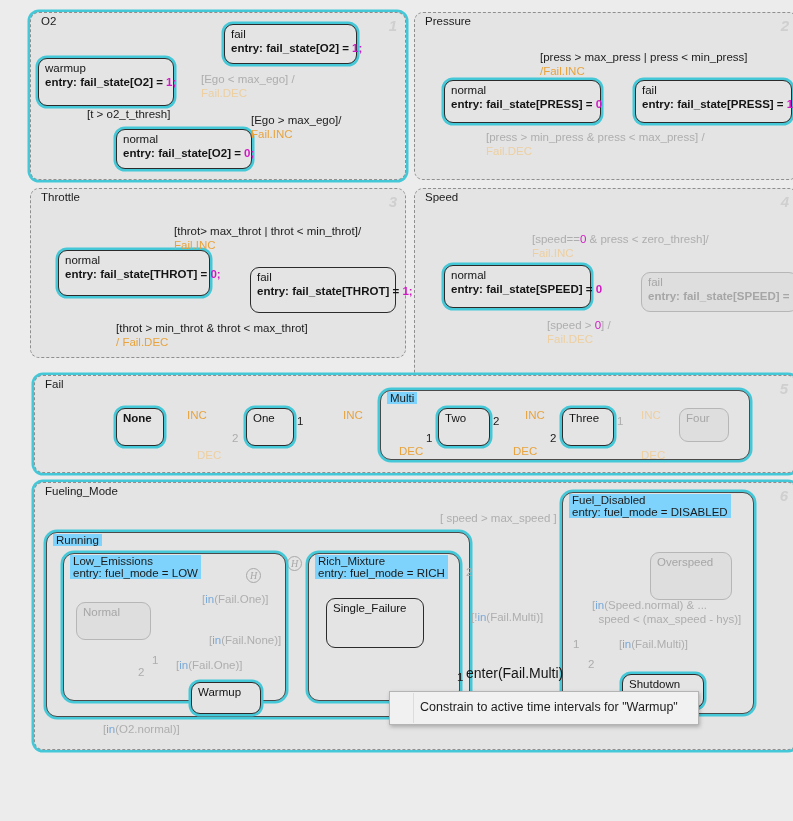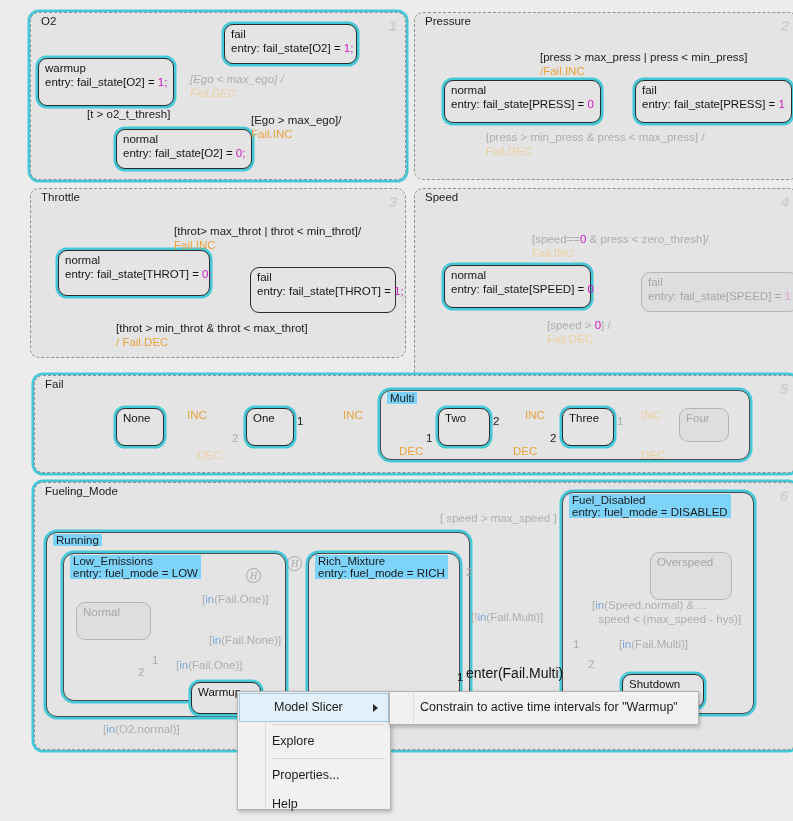--- a/index.html
+++ b/index.html
@@ -51,21 +51,21 @@
   .state{
     position:absolute;box-sizing:border-box;
     background:#e4e4e4;
     border:1.5px solid #2b2b2b;
     border-radius:9px;
     padding:2px 6px 0 6px;
   }
   .state.hl{ box-shadow:0 0 0 2.5px #44c8d8; }
   .state.faded{ border-color:#b6b6b6;background:#dededf;color:#9b9b9b;}
   .state .sname{font-size:11.5px;color:#141414;line-height:14px;white-space:nowrap;}
-  .state .sbody{font-size:11.5px;color:#141414;line-height:15px;white-space:nowrap;}
+  .state .sbody{font-size:11.5px;color:#141414;line-height:15px;white-space:nowrap;font-weight:bold;}
   .state.faded .sname,.state.faded .sbody{color:#a6a6a6;}
   .num{color:#d018c4;}
   .state.faded .num{color:#d6a5d3;}
 
   
   .lbl{position:absolute;font-size:11.5px;line-height:14px;color:#1b1b1b;white-space:nowrap;}
   .lbl.f{color:#aeaeae;}
   .act{color:#e8a33d;}
   .act.f{color:#edcfa0;}
   .kw{color:#7aa8d8;}
@@ -200,21 +200,21 @@
   </div>
   <div class="state hl" style="left:100px;top:129px;width:136px;height:40px;">
     <div class="sname">normal</div>
     <div class="sbody"><span>entry: fail_state[O2] = </span><span class="num">0;</span></div>
   </div>
   <div class="state hl" style="left:208px;top:24px;width:133px;height:40px;">
     <div class="sname">fail</div>
     <div class="sbody"><span>entry: fail_state[O2] = </span><span class="num">1;</span></div>
   </div>
   <div class="lbl" style="left:71px;top:107px;">[t &gt; o2_t_thresh]</div>
-  <div class="lbl f" style="left:174px;top:72px;font-style:italic;"><span>[Ego &lt; max_ego] /</span><br><span class="act f">Fail.DEC</span></div>
+  <div class="lbl f" style="left:185px;top:72px;"><span>[Ego &lt; max_ego] /</span><br><span class="act f">Fail.DEC</span></div>
   <div class="lbl" style="left:235px;top:113px;"><span>[Ego &gt; max_ego]/</span><br><span class="act">Fail.INC</span></div>
 
   <div class="chart" style="left:398px;top:12px;width:384px;height:168px;">
     <div class="ctitle">Pressure</div>
     <div class="cnum">2</div>
   </div>
   <div class="state hl" style="left:428px;top:80px;width:157px;height:43px;">
     <div class="sname">normal</div>
     <div class="sbody"><span>entry:  fail_state[PRESS] = </span><span class="num">0</span></div>
   </div>
@@ -256,21 +256,21 @@
   <div class="lbl f" style="left:531px;top:318px;"><span>[speed &gt; </span><span class="num">0</span><span>] /</span><br><span class="act f">Fail.DEC</span></div>
 
   <div class="chart hl" style="left:18px;top:375px;width:763px;height:98px;">
     <div class="ctitle">Fail</div>
     <div class="cnum">5</div>
   </div>
   <div class="region hl" style="left:364px;top:390px;width:370px;height:70px;">
     <div class="rtitle">Multi</div>
   </div>
 
-  <div class="state hl" style="left:100px;top:408px;width:48px;height:38px;">
+  <div class="state hl" style="left:100px;top:408px;width:48px;height:38px;font-weight:bold;">
     <div class="sname">None</div>
   </div>
   <div class="state hl" style="left:230px;top:408px;width:48px;height:38px;">
     <div class="sname">One</div>
   </div>
   <div class="state hl" style="left:422px;top:408px;width:52px;height:38px;">
     <div class="sname">Two</div>
   </div>
   <div class="state hl" style="left:546px;top:408px;width:52px;height:38px;">
     <div class="sname">Three</div>
@@ -313,20 +313,23 @@
     <div class="rtitle"><span>Rich_Mixture</span><br><span>entry: fuel_mode = RICH</span></div>
   </div>
 
   <div class="region hl" style="left:546px;top:492px;width:192px;height:222px;">
     <div class="rtitle"><span>Fuel_Disabled</span><br><span>entry: fuel_mode = DISABLED</span></div>
   </div>
 
   <div class="state faded" style="left:60px;top:602px;width:75px;height:38px;">
     <div class="sname">Normal</div>
   </div>
+  <div class="state" style="left:310px;top:598px;width:98px;height:50px;">
+    <div class="sname">Single_Failure</div>
+  </div>
   <div class="state hl" style="left:175px;top:682px;width:70px;height:32px;">
     <div class="sname">Warmup</div>
   </div>
   <div class="state faded" style="left:634px;top:552px;width:82px;height:48px;">
     <div class="sname">Overspeed</div>
   </div>
   <div class="state hl" style="left:606px;top:674px;width:82px;height:34px;">
     <div class="sname">Shutdown</div>
   </div>
 
@@ -341,37 +344,19 @@
   <div class="ordnum f" style="left:450px;top:566px;">2</div>
   <div class="lbl f" style="left:455px;top:610px;">[!<span class="kw">in</span>(Fail.Multi)]</div>
   <div class="evt" style="left:450px;top:665px;font-weight:normal;color:#141414;">enter(Fail.Multi)</div>
   <div class="ordnum" style="left:441px;top:671px;">1</div>
 
   <div class="lbl f" style="left:576px;top:598px;">[<span class="kw">in</span>(Speed.normal) &amp; ...<br>&nbsp;&nbsp;speed &lt; (max_speed - hys)]</div>
   <div class="lbl f" style="left:603px;top:637px;">[<span class="kw">in</span>(Fail.Multi)]</div>
   <div class="ordnum f" style="left:557px;top:638px;">1</div>
   <div class="ordnum f" style="left:572px;top:658px;">2</div>
 
-  <div class="menu" style="left:221px;top:691px;width:152px;height:115px;">
-    <div class="gutter"></div>
-    <div class="mi sel">
-      <span>Model Slicer</span>
-      <span class="arrow"></span>
-    </div>
-    <div class="msep"></div>
-    <div class="mi">
-      <span>Explore</span>
-    </div>
-    <div class="msep"></div>
-    <div class="mi">
-      <span>Properties...</span>
-    </div>
-    <div class="mi">
-      <span>Help</span>
-    </div>
-  </div>
 
   <div class="submenu" style="left:373px;top:691px;width:308px;height:32px;">
     <div class="gutter"></div>
     <div class="smi">Constrain to active time intervals for "Warmup"</div>
   </div>
 
 </div>
 
 </body></html>

